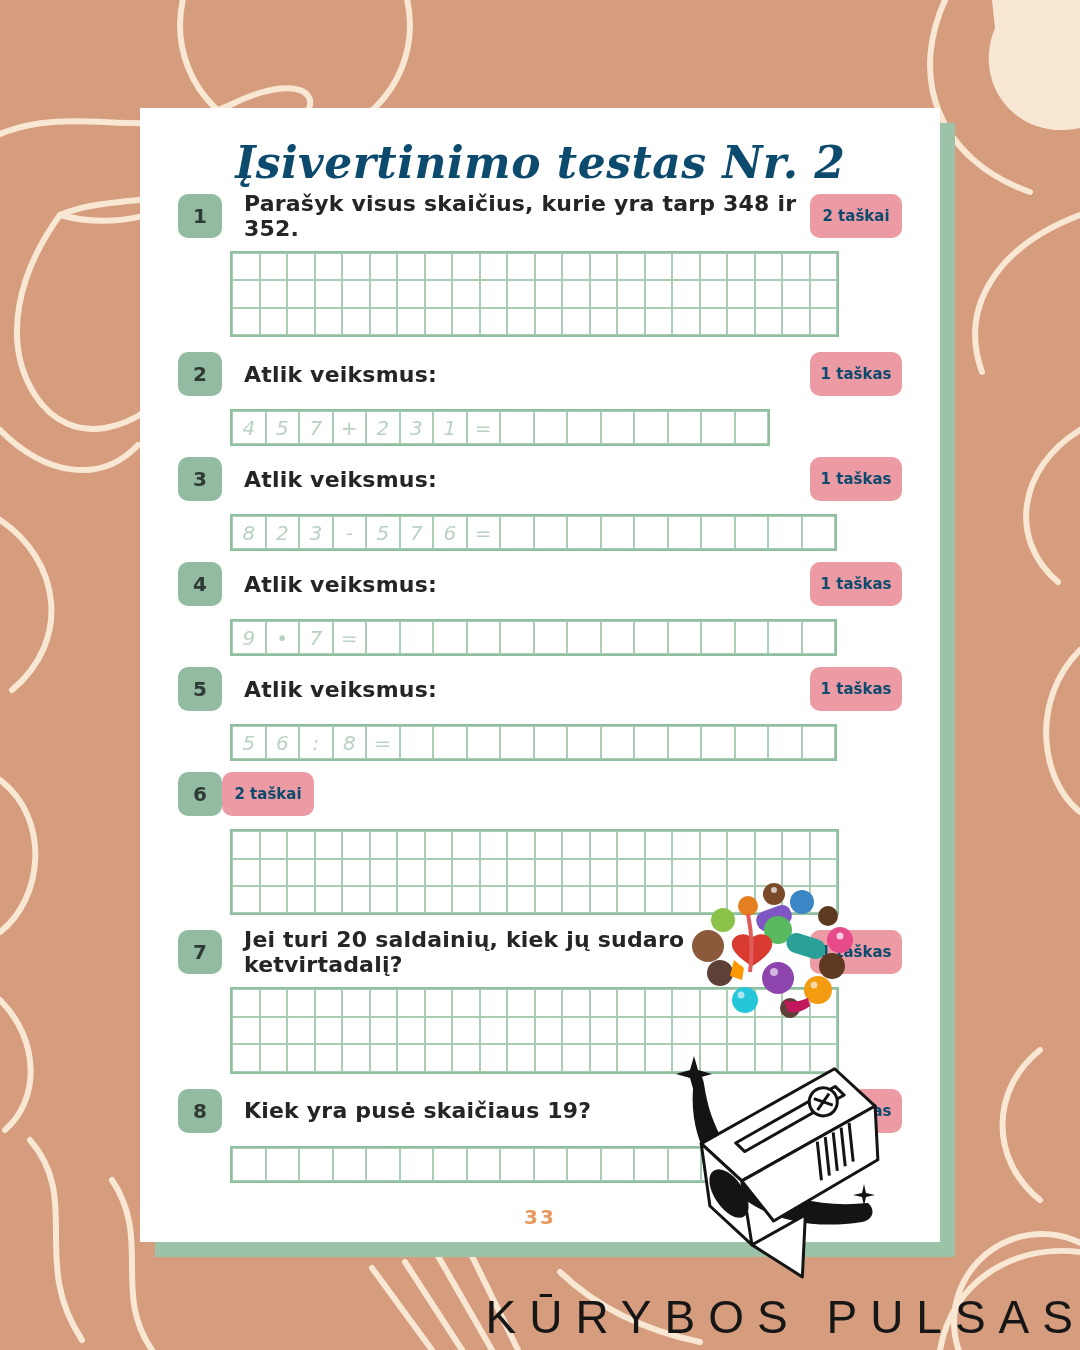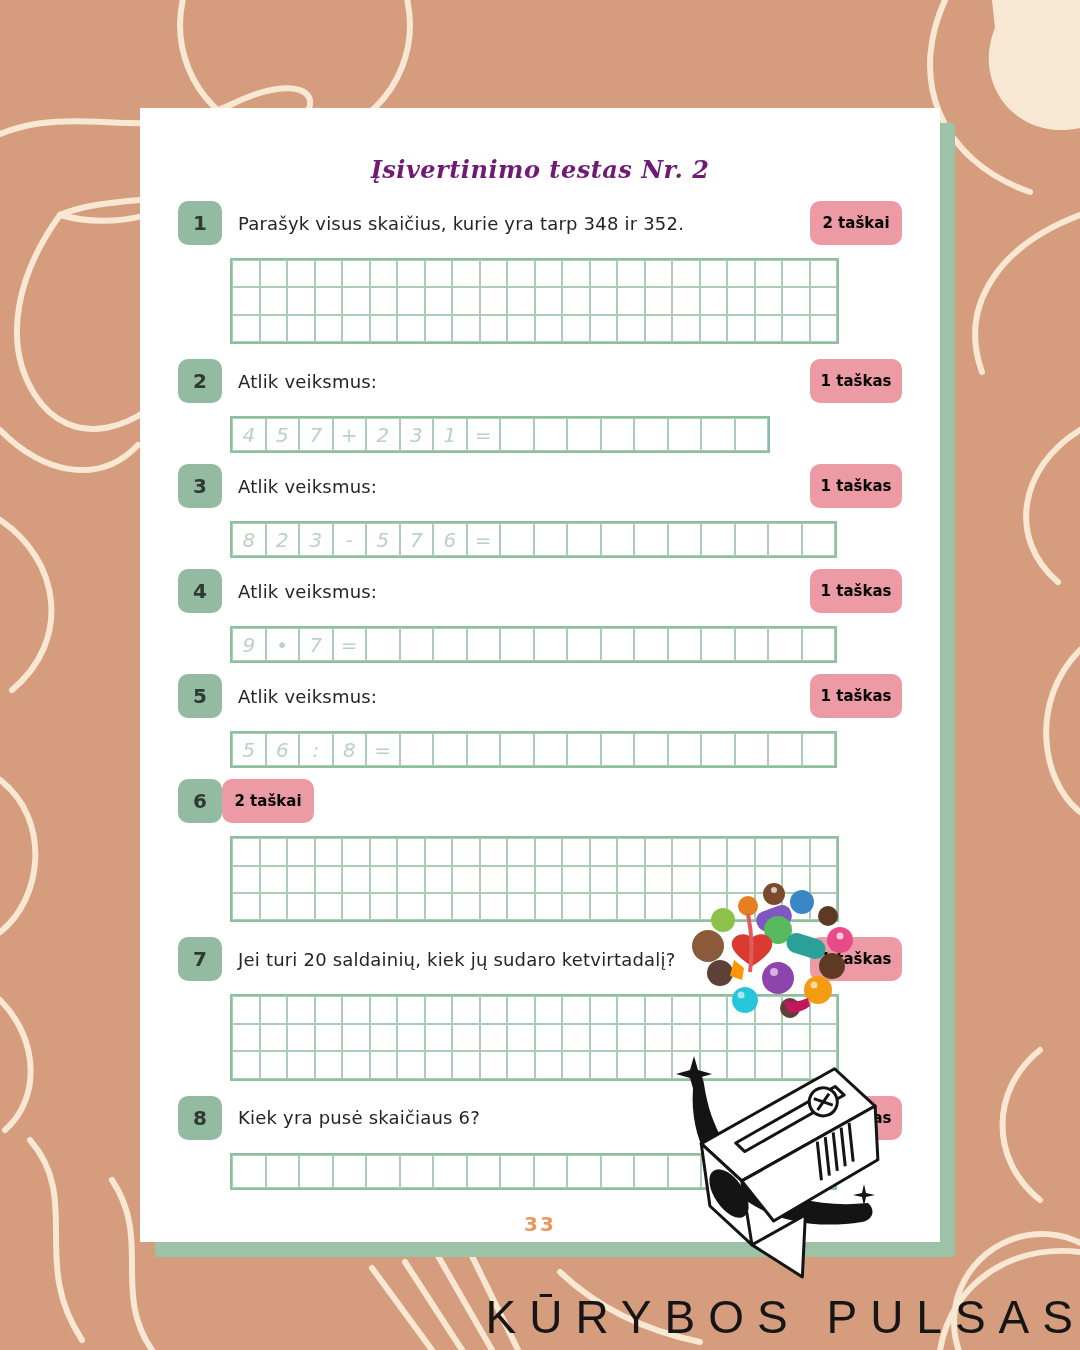--- a/index.html
+++ b/index.html
@@ -6,33 +6,33 @@
   .canvas{position:relative;width:1080px;height:1350px;overflow:hidden;
           background:#d59d7e;font-family:"DejaVu Sans",sans-serif;}
   .bg-pattern{position:absolute;inset:0;z-index:0;}
 
   .page-shadow{position:absolute;left:155px;top:123px;width:800px;height:1134px;
                background:#9cc3a8;z-index:1;}
   .page{position:absolute;left:140px;top:108px;width:800px;height:1134px;
         background:#ffffff;z-index:2;box-sizing:border-box;
         padding:34px 38px 0 38px;display:flex;flex-direction:column;}
 
-  .test-title{margin:8px 0 10px 0;text-align:center;
+  .test-title{margin:1px 0 10px 0;text-align:center;
               font-family:"DejaVu Serif",serif;font-style:italic;font-weight:700;
-              font-size:24px;line-height:40px;color:#701a75;letter-spacing:0.5px;}
+              font-size:44px;line-height:40px;color:#0c4a6e;letter-spacing:0.5px;}
 
   .question{margin:0 0 10px 0;}
   .question.big{margin-bottom:14px;}
   .q-header{display:flex;align-items:center;height:46px;}
   .q-num{width:44px;height:44px;border-radius:10px;background:#93bba1;color:#2e3a33;
          display:flex;align-items:center;justify-content:center;
          font-size:20px;font-weight:700;flex:0 0 auto;}
-  .q-text{margin-left:16px;flex:1;font-size:18px;font-weight:400;color:#252525;
+  .q-text{margin-left:22px;flex:1;font-size:22px;font-weight:700;color:#252525;
           letter-spacing:0.2px;}
-  .q-points{min-width:92px;height:44px;border-radius:10px;background:#ec9ba4;color:#000000;
+  .q-points{min-width:92px;height:44px;border-radius:10px;background:#ec9ba4;color:#0c4a6e;
             display:flex;align-items:center;justify-content:center;
             font-size:15px;font-weight:700;flex:0 0 auto;padding:0 6px;box-sizing:border-box;}
 
   .q-grid{display:grid;margin:12px 0 0 52px;width:max-content;
           border:2px solid #8ebf9e;background:#fff;}
   .q-grid .cell{border:1px solid #abccb5;box-sizing:border-box;
                 display:flex;align-items:center;justify-content:center;}
   .grid-3 .cell{width:27.5px;height:27.4px;}
   .grid-1 .cell{width:33.5px;height:33px;}
   .cell .prefill{font-style:italic;font-size:20px;color:#b9d2c1;font-weight:500;}
@@ -466,21 +466,21 @@
             <div class="cell"></div>
             <div class="cell"></div>
             <div class="cell"></div>
             <div class="cell"></div>
           </div>
   </section>
 
   <section class="question">
     <div class="q-header">
       <div class="q-num">8</div>
-      <div class="q-text">Kiek yra pusė skaičiaus 6?</div>
+      <div class="q-text">Kiek yra pusė skaičiaus 19?</div>
       <div class="q-points">1 taškas</div>
     </div>
     <div class="q-grid grid-1" style="grid-template-columns: repeat(18, 33.5px);">
             <div class="cell"></div>
             <div class="cell"></div>
             <div class="cell"></div>
             <div class="cell"></div>
             <div class="cell"></div>
             <div class="cell"></div>
             <div class="cell"></div>

